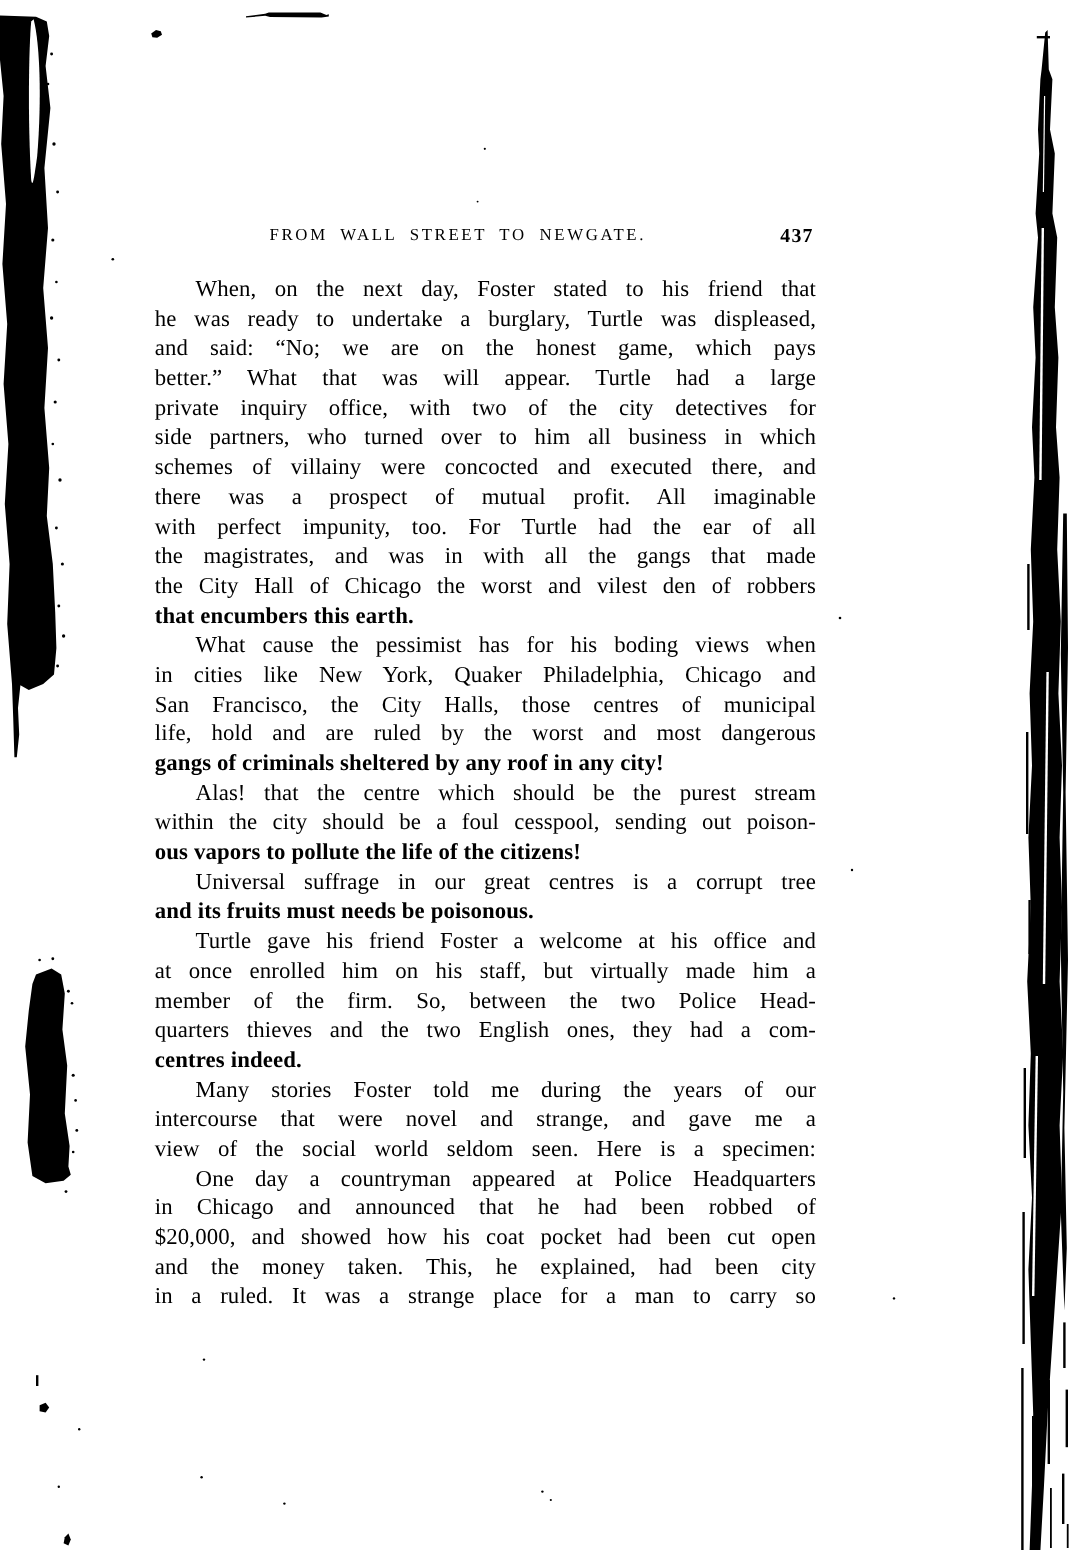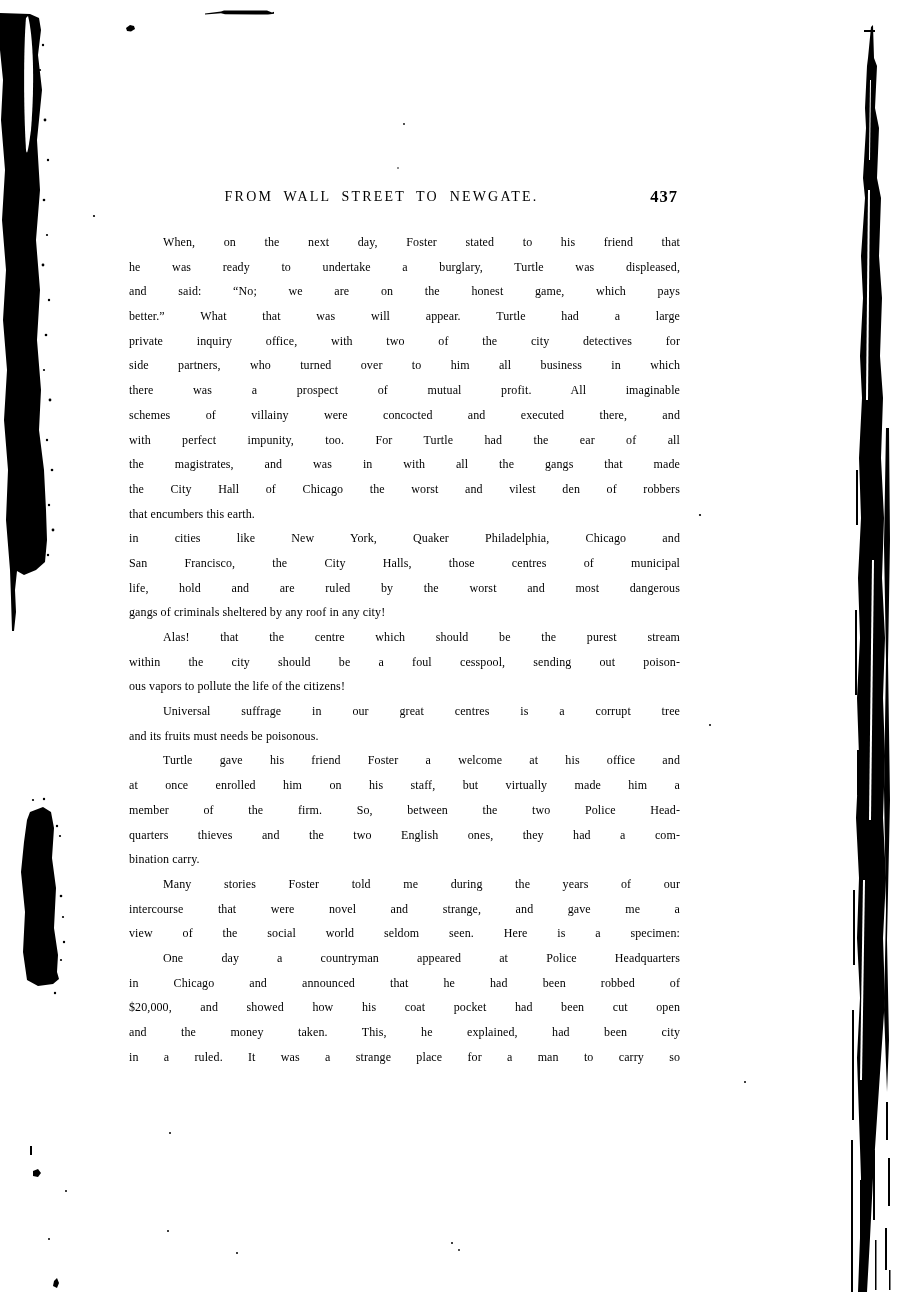--- a/index.html
+++ b/index.html
@@ -50,32 +50,32 @@
     letter-spacing: 1px;
     color: #000;
     text-align: right;
   }
   .text-block {
     position: absolute;
     left: 129px;
     top: 230px;
     width: 551px;
     color: #000;
-    font-size: 12px;
+    font-size: 19px;
     line-height: 24.68px;
   }
   .para { margin: 0; }
   .line {
     text-align: justify;
     text-align-last: justify;
     text-justify: inter-word;
     letter-spacing: 0.1px;
   }
   .line.first { text-indent: 34px; }
-  .line.lastfree { text-align-last: left; }
+  .line.lastfree { text-align-last: left; font-weight: bold; }
 </style>
 </head>
 <body>
 
 <div id="scan-page">
 
   <svg id="artifacts" viewBox="0 0 900 1292" xmlns="http://www.w3.org/2000/svg">
 
     <path fill="#000" d="M205,13.5 L221,11.5 L224,10.5 L267,10.5 L272,12.5 L274,11.8 L274,13.8 L268,14.6 L225,14.2 L221,13.2 L205,14.6 Z"></path>
 
@@ -169,48 +169,49 @@
   </div>
 
   <div class="text-block">
       <div class="para">
         <div class="line first">When, on the next day, Foster stated to his friend that</div>
         <div class="line">he was ready to undertake a burglary, Turtle was displeased,</div>
         <div class="line">and said: “No; we are on the honest game, which pays</div>
         <div class="line">better.” What that was will appear. Turtle had a large</div>
         <div class="line">private inquiry office, with two of the city detectives for</div>
         <div class="line">side partners, who turned over to him all business in which</div>
+        <div class="line">schemes of villainy were concocted and executed there, and</div>
         <div class="line">there was a prospect of mutual profit. All imaginable</div>
-        <div class="line">schemes of villainy were concocted and executed there, and</div>
         <div class="line">with perfect impunity, too. For Turtle had the ear of all</div>
         <div class="line">the magistrates, and was in with all the gangs that made</div>
         <div class="line">the City Hall of Chicago the worst and vilest den of robbers</div>
         <div class="line lastfree">that encumbers this earth.</div>
       </div>
       <div class="para">
+        <div class="line first">What cause the pessimist has for his boding views when</div>
         <div class="line">in cities like New York, Quaker Philadelphia, Chicago and</div>
         <div class="line">San Francisco, the City Halls, those centres of municipal</div>
         <div class="line">life, hold and are ruled by the worst and most dangerous</div>
         <div class="line lastfree">gangs of criminals sheltered by any roof in any city!</div>
       </div>
       <div class="para">
         <div class="line first">Alas! that the centre which should be the purest stream</div>
         <div class="line">within the city should be a foul cesspool, sending out poison-</div>
         <div class="line lastfree">ous vapors to pollute the life of the citizens!</div>
       </div>
       <div class="para">
         <div class="line first">Universal suffrage in our great centres is a corrupt tree</div>
         <div class="line lastfree">and its fruits must needs be poisonous.</div>
       </div>
       <div class="para">
         <div class="line first">Turtle gave his friend Foster a welcome at his office and</div>
         <div class="line">at once enrolled him on his staff, but virtually made him a</div>
         <div class="line">member of the firm. So, between the two Police Head-</div>
         <div class="line">quarters thieves and the two English ones, they had a com-</div>
-        <div class="line lastfree">bination carry.</div>
+        <div class="line lastfree">centres indeed.</div>
       </div>
       <div class="para">
         <div class="line first">Many stories Foster told me during the years of our</div>
         <div class="line">intercourse that were novel and strange, and gave me a</div>
         <div class="line">view of the social world seldom seen. Here is a specimen:</div>
       </div>
       <div class="para">
         <div class="line first">One day a countryman appeared at Police Headquarters</div>
         <div class="line">in Chicago and announced that he had been robbed of</div>
         <div class="line">$20,000, and showed how his coat pocket had been cut open</div>

